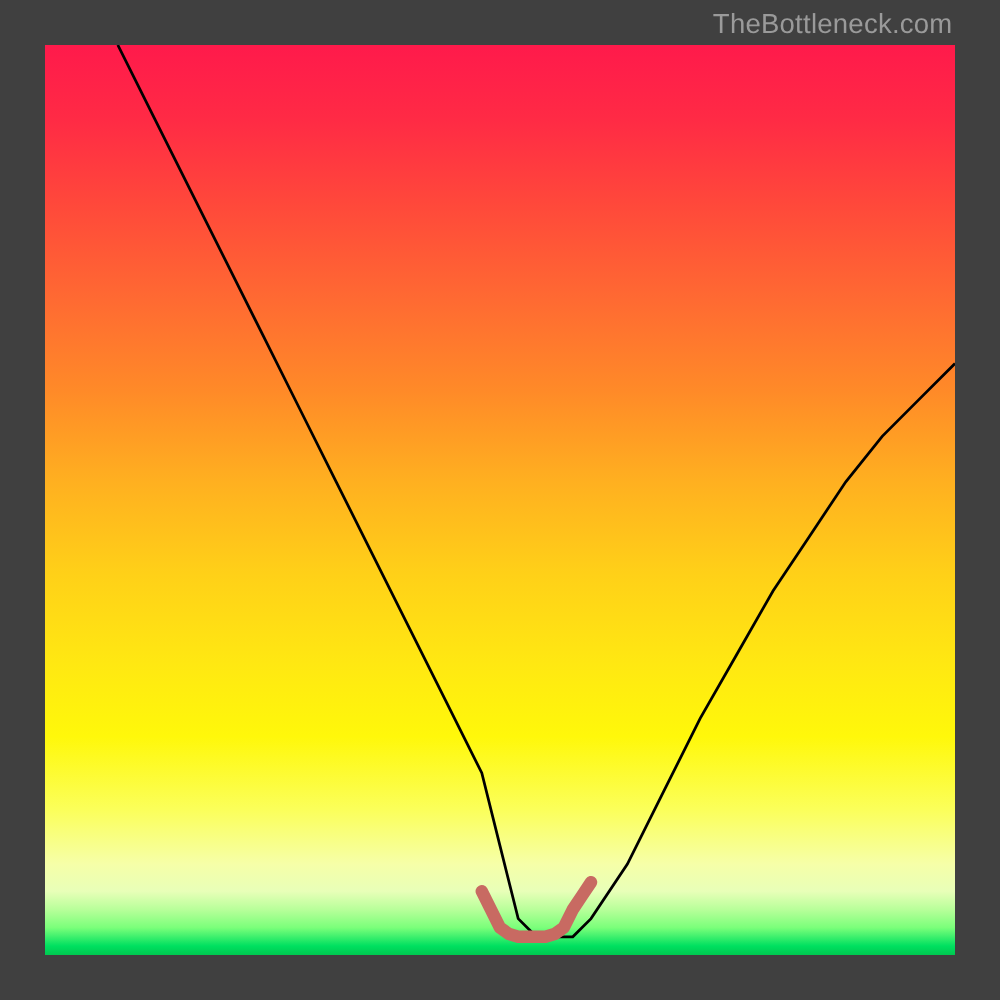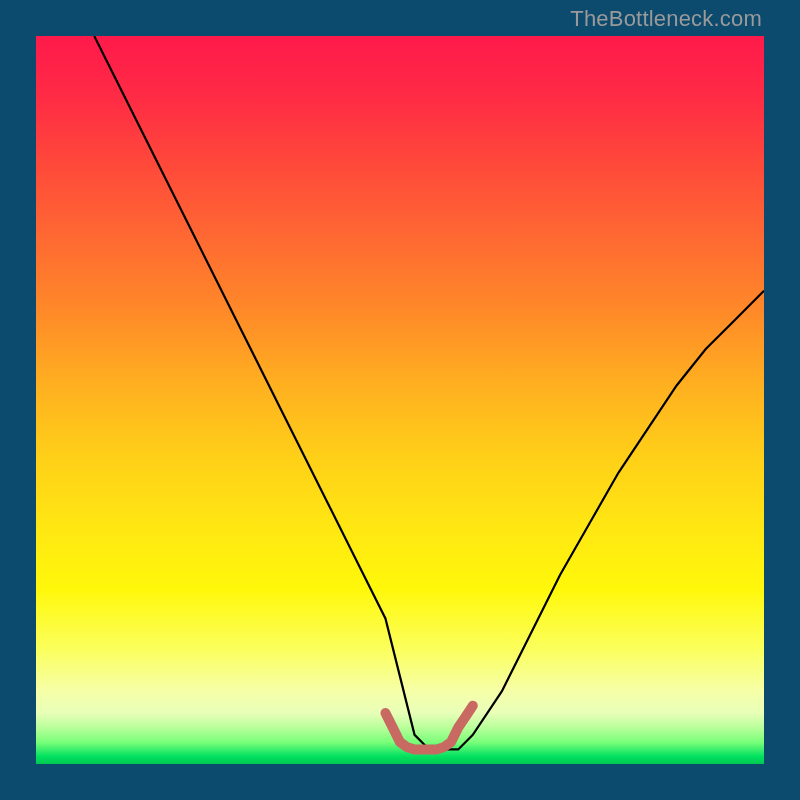--- a/index.html
+++ b/index.html
@@ -8,21 +8,21 @@
     width: 800px;
     height: 800px;
     background: #000;
     overflow: hidden;
     font-family: Arial, Helvetica, sans-serif;
   }
   .frame {
     position: relative;
     width: 800px;
     height: 800px;
-    background: #0c4a6e;
+    background: #404040;
   }
   .plot-area {
     position: absolute;
     left: 36px;
     top: 36px;
     width: 728px;
     height: 728px;
     
     background:
       linear-gradient(

